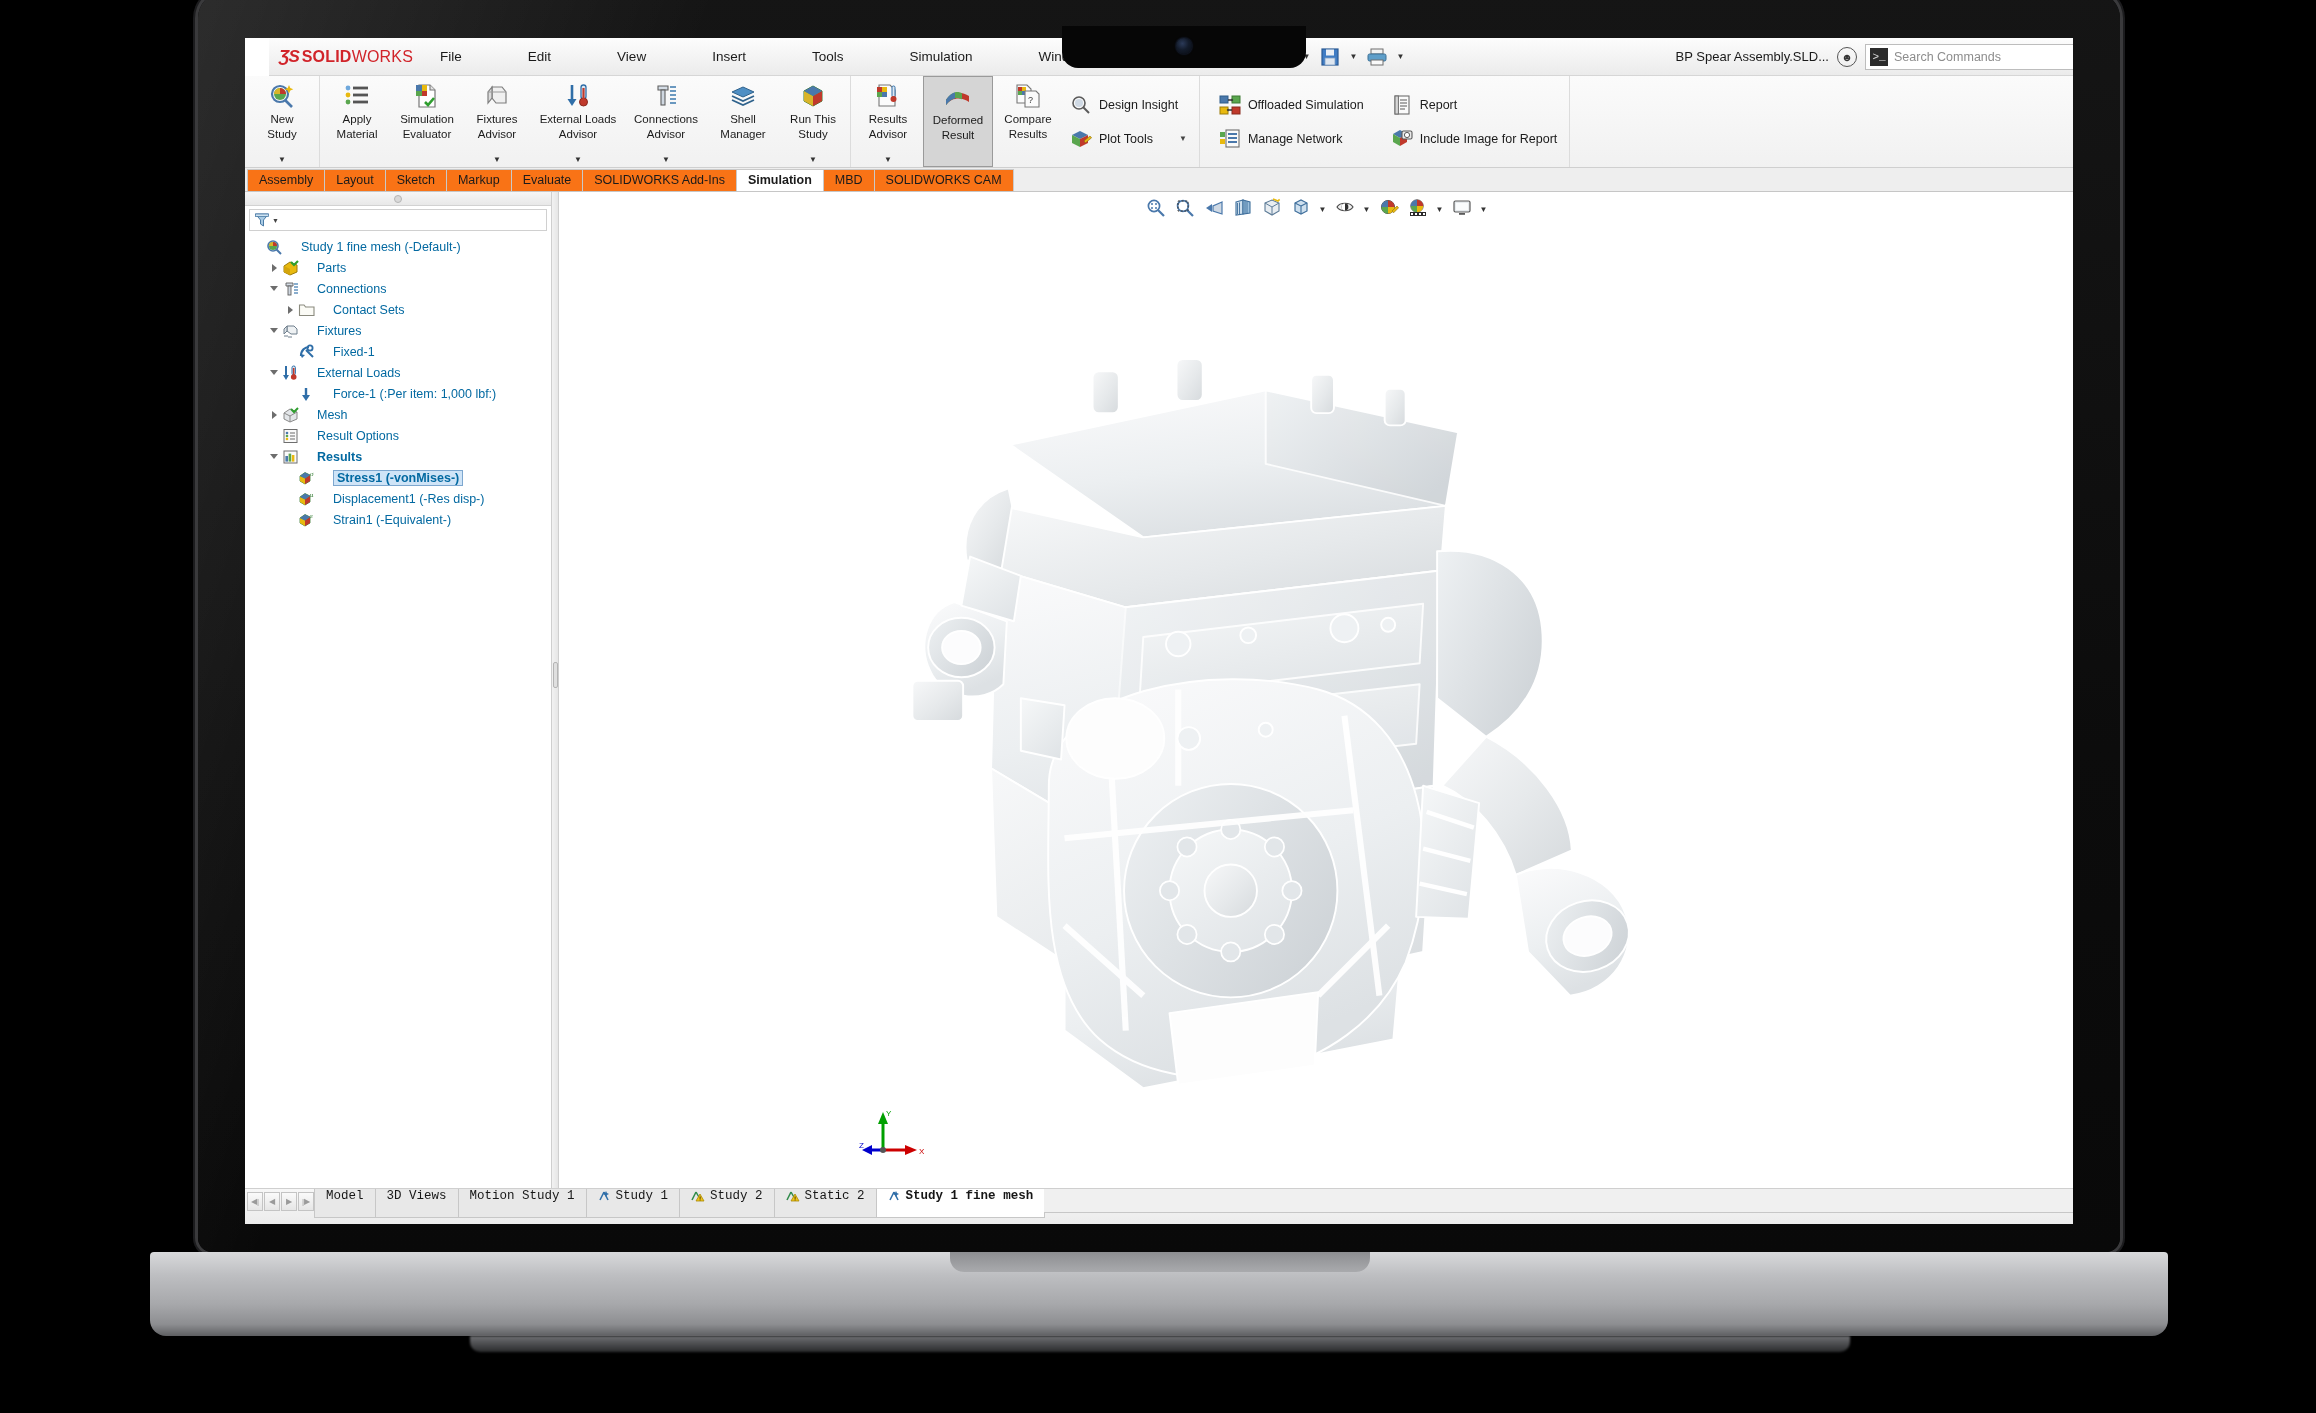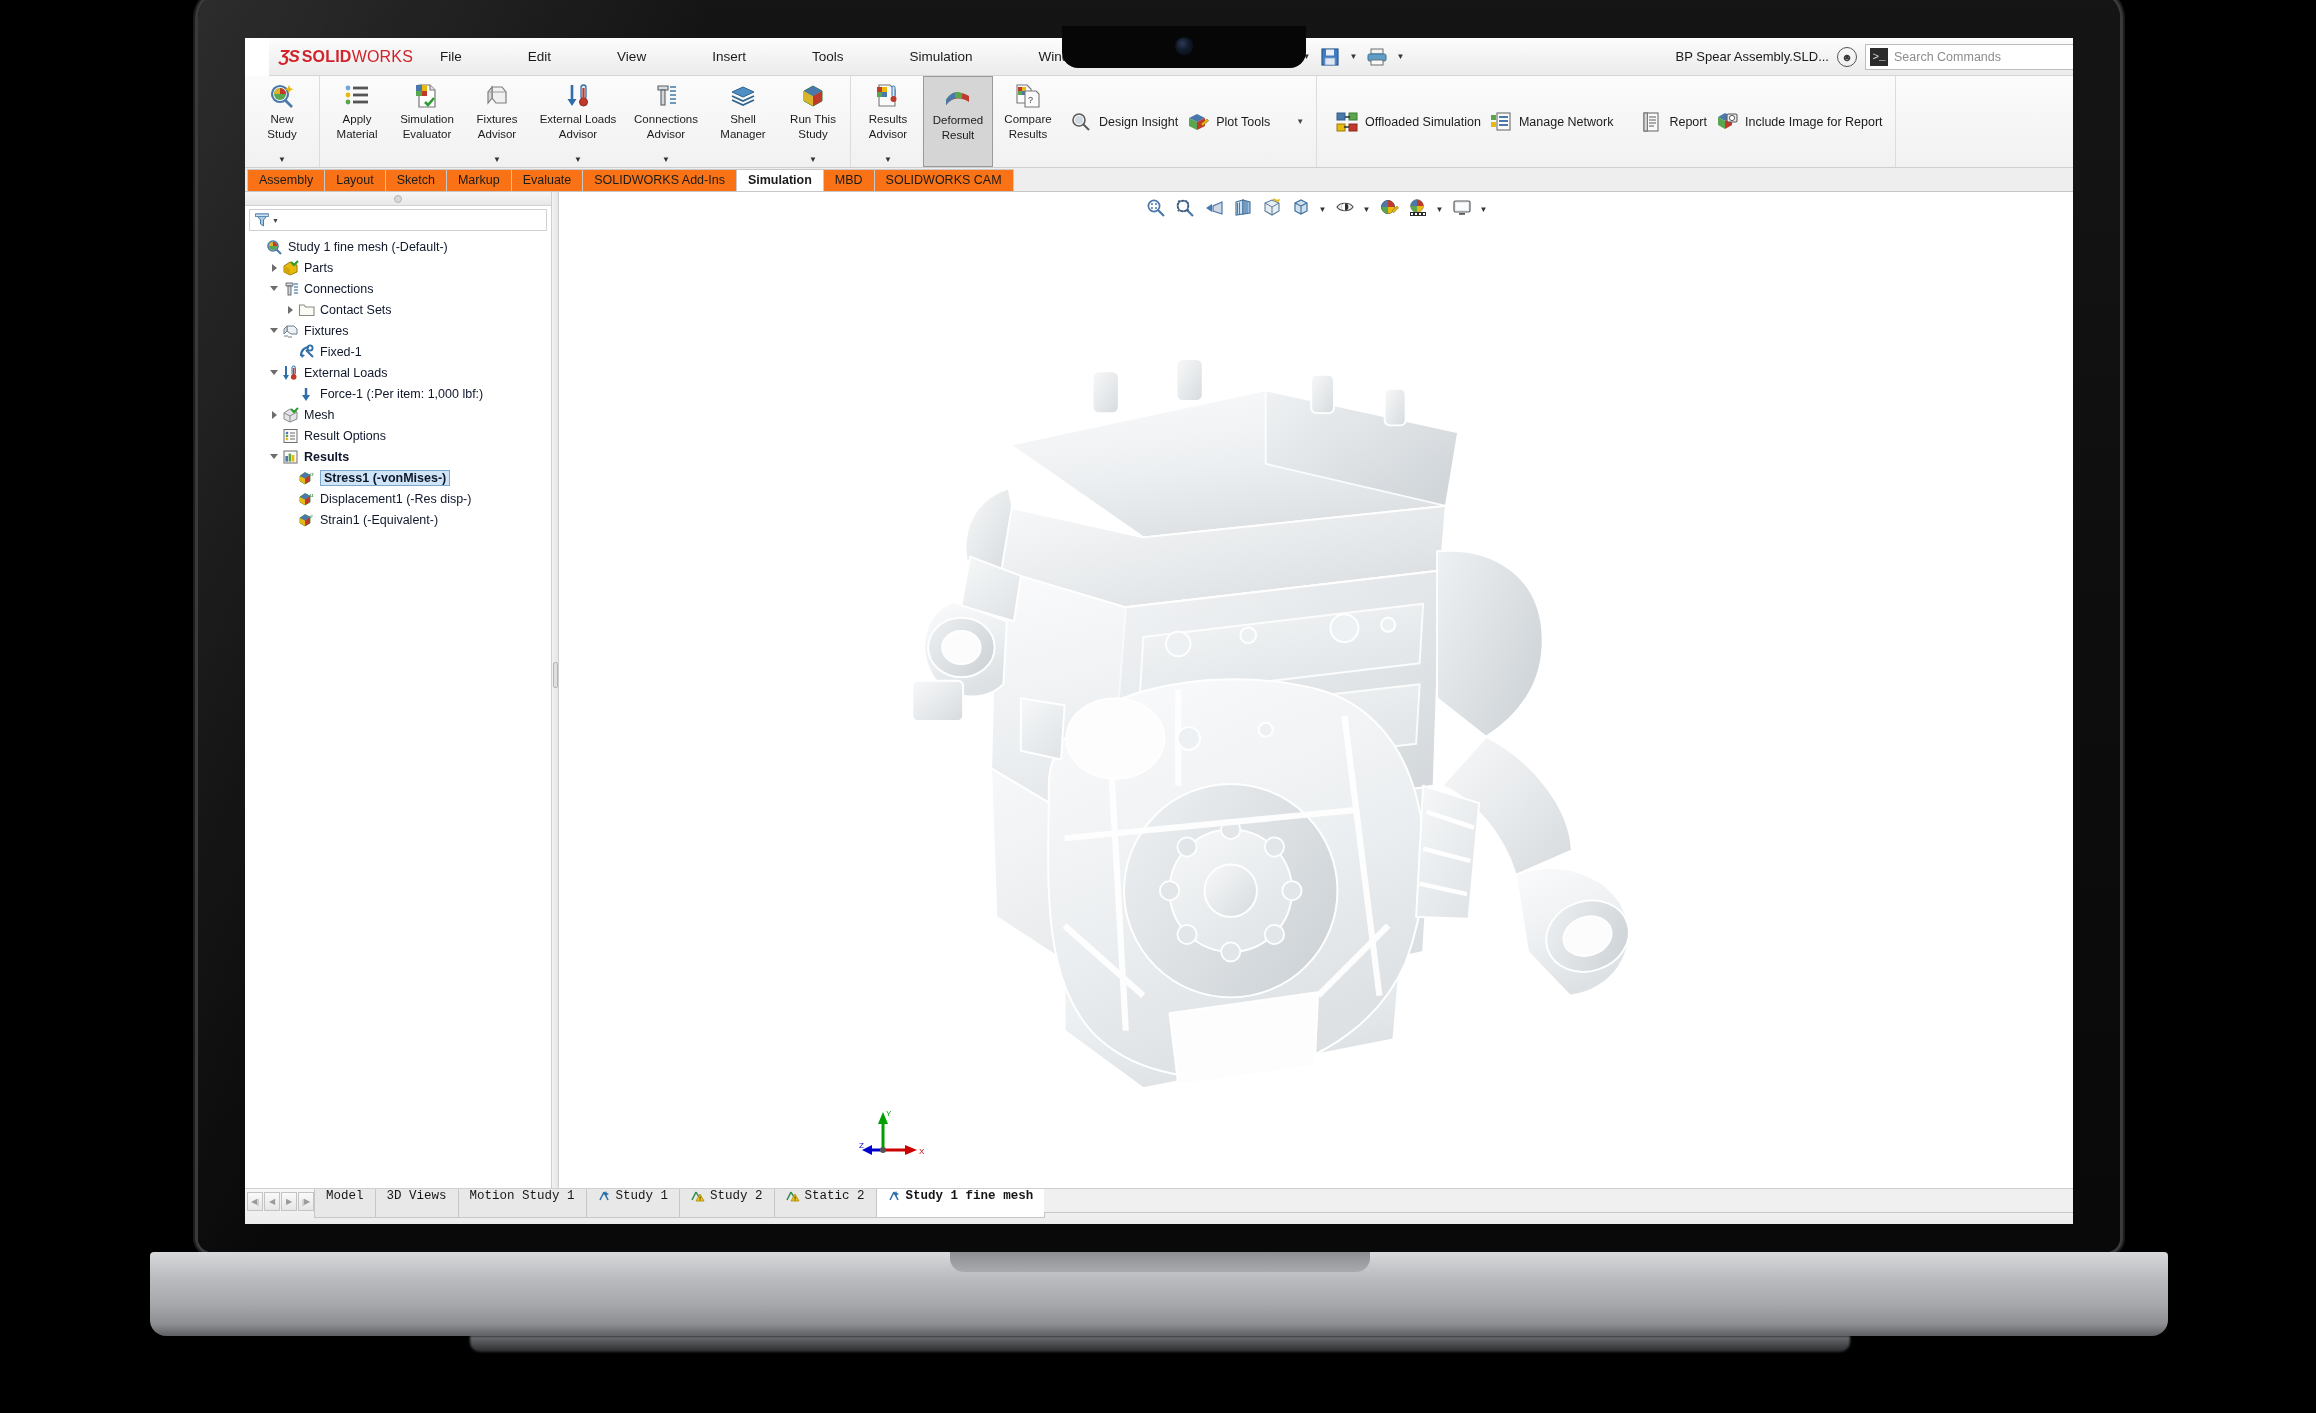--- a/index.html
+++ b/index.html
@@ -111,21 +111,21 @@
     width:70px; display:flex; flex-direction:column; align-items:center;
     padding-top:5px; position:relative; cursor:default;
   }
   .big-btn.selected{ background:#d5d5d5; border:1px solid #9a9a9a; }
   .bi{ width:32px; height:30px; display:flex; align-items:center; justify-content:center; }
   .bl{
     font-size:11.5px; line-height:12.5px; text-align:center; color:#1b1b1b;
     margin-top:2px; width:68px;
   }
   .bcaret{ position:absolute; bottom:3px; font-size:8px; color:#333; }
-  .small-col{ display:flex; flex-direction:row; justify-content:center; padding:6px 4px; gap:0;}
+  .small-col{ display:flex; flex-direction:column; justify-content:center; padding:6px 4px; gap:8px;}
   .small-btn{ display:flex; align-items:center; gap:6px; padding:2px 6px 2px 2px; cursor:default;}
   .si{ width:24px;height:22px; display:flex; align-items:center; justify-content:center;}
   .sl{ font-size:12.5px; color:#1b1b1b; white-space:nowrap;}
   .scaret{ margin-left:auto; font-size:8px; color:#444; padding-left:20px;}
 
   
   #cmd-tabs{
     display:flex; align-items:flex-end; height:24px;
     background:#eeeeee; border-bottom:1px solid #c6c6c6;
     padding-left:2px;
@@ -159,21 +159,21 @@
     display:flex; align-items:center; height:21px; white-space:nowrap; cursor:default;
   }
   .tw{ width:14px; display:flex; align-items:center; justify-content:center;}
   .arrow-right{
     width:0;height:0;border-left:5px solid #6d6d6d;border-top:4px solid transparent;border-bottom:4px solid transparent;
   }
   .arrow-down{
     width:0;height:0;border-top:5px solid #6d6d6d;border-left:4px solid transparent;border-right:4px solid transparent;
   }
   .ticon{ width:20px;height:18px; display:flex;align-items:center;justify-content:center;}
-  .tlabel{ margin-left:3px; color:#0f172a; }
+  .tlabel{ margin-left:16px; color:#0369a1; }
   .tnode.sel .tlabel{
     background:#cfe4f7; border:1px solid #7da7cf; font-weight:bold; padding:0 3px;
   }
   .tnode.bold .tlabel{ font-weight:bold; }
 
   
   #splitter{
     width:7px; background:linear-gradient(90deg,#f2f2f2,#e6e6e6);
     border-right:1px solid #cfcfcf; position:relative;
   }

